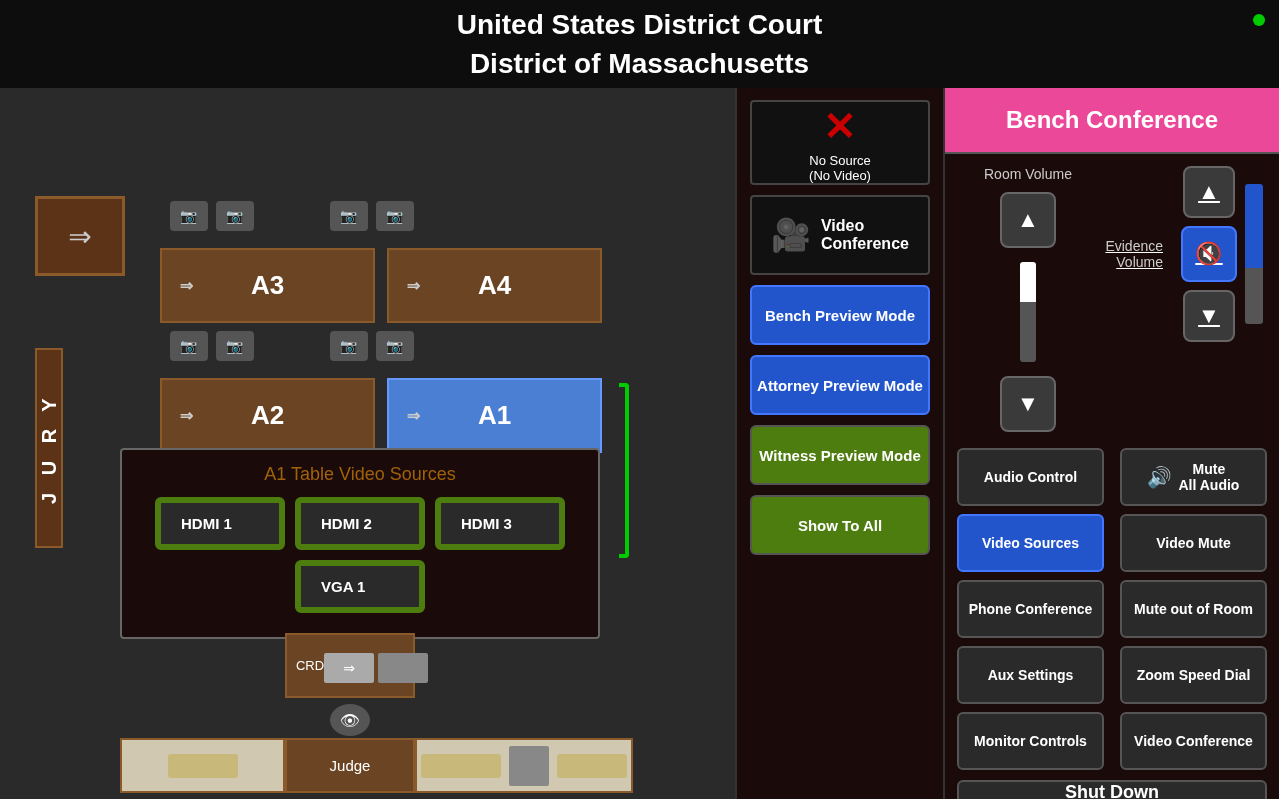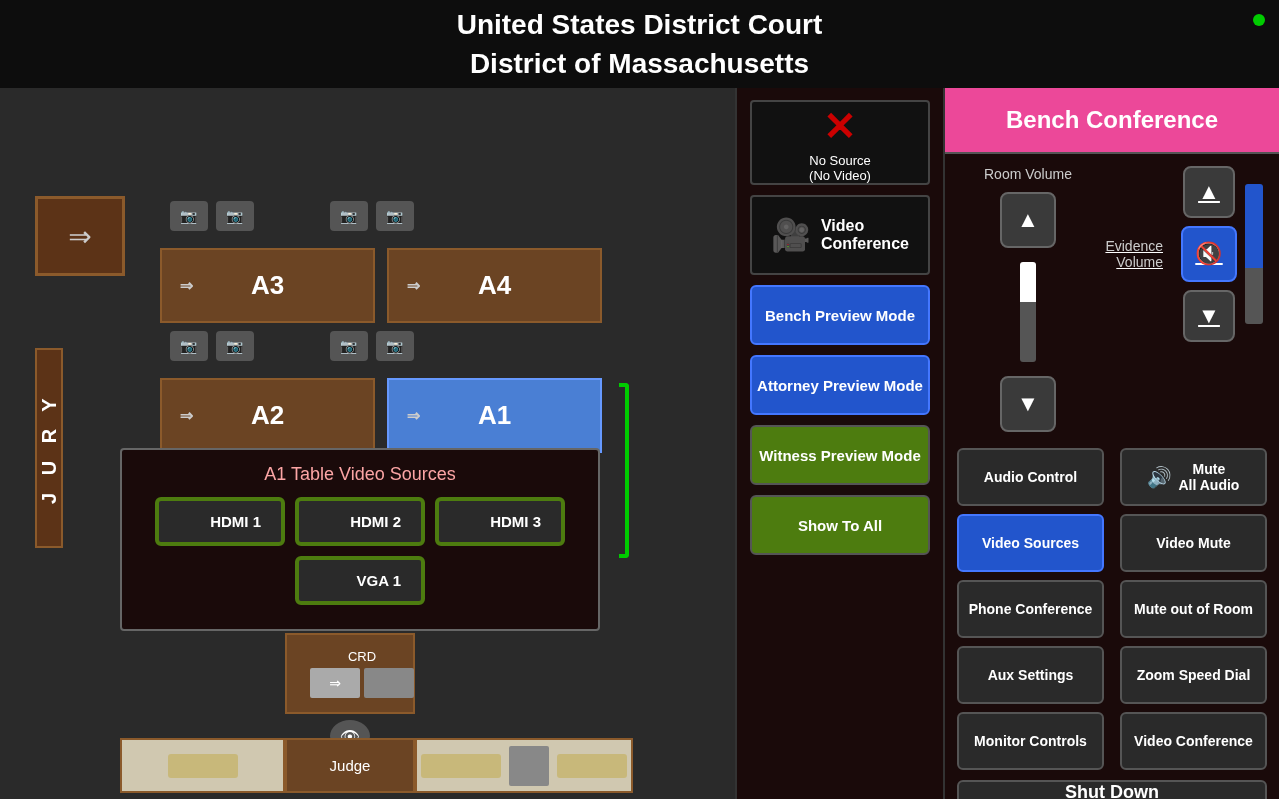--- a/index.html
+++ b/index.html
@@ -155,39 +155,39 @@
       top: 360px;
       width: 480px;
       background: #1a0a0a;
       border: 2px solid #666;
       border-radius: 4px;
       padding: 14px;
     }
     #video-sources-title {
       text-align: center;
       font-size: 18px;
-      color: #fca5a5;
+      color: #a16207;
       margin-bottom: 12px;
     }
     .source-buttons-row {
       display: flex;
       gap: 10px;
       margin-bottom: 10px;
       justify-content: center;
     }
     .source-btn {
       background: #2a2a2a;
-      border: 4px solid #4d7c0f;
+      border: 6px solid #4d7c0f;
       border-radius: 6px;
       color: white;
       font-size: 15px;
       font-weight: bold;
       padding: 12px 20px;
       min-width: 130px;
-      text-align: right;
+      text-align: left;
       cursor: pointer;
     }
 
     
     #green-bracket {
       position: absolute;
       right: 106px;
       top: 295px;
       width: 10px;
       height: 175px;
@@ -471,21 +471,21 @@
         <div class="source-btn">HDMI 1</div>
         <div class="source-btn">HDMI 2</div>
         <div class="source-btn">HDMI 3</div>
       </div>
       <div class="source-buttons-row">
         <div class="source-btn">VGA 1</div>
       </div>
     </div>
 
     <div style="position:absolute; left:285px; top:545px; display:flex; flex-direction:column; align-items:center;">
-      <div style="width:130px; height:81px; background:#6b4423; border:2px solid #8b5a2b; display:flex; flex-direction:column; align-items:center; justify-content:center;padding-left:24px;">
+      <div style="width:130px; height:65px; background:#6b4423; border:2px solid #8b5a2b; display:flex; flex-direction:row; align-items:center; justify-content:center;padding-left:24px;">
         <div style="font-size:13px; color:white;">CRD</div>
         <div style="display:flex; gap:4px; margin-top:4px;">
           <div style="width:50px; height:30px; background:#aaa; border-radius:2px; display:flex; align-items:center; justify-content:center; font-size:14px;">⇒</div>
           <div style="width:50px; height:30px; background:#888; border-radius:2px;"></div>
         </div>
       </div>
 
       <div style="margin-top:6px;">
         <div style="width:40px; height:32px; background:#555; border-radius:50%; display:flex; align-items:center; justify-content:center; font-size:16px;">👁</div>
       </div>

